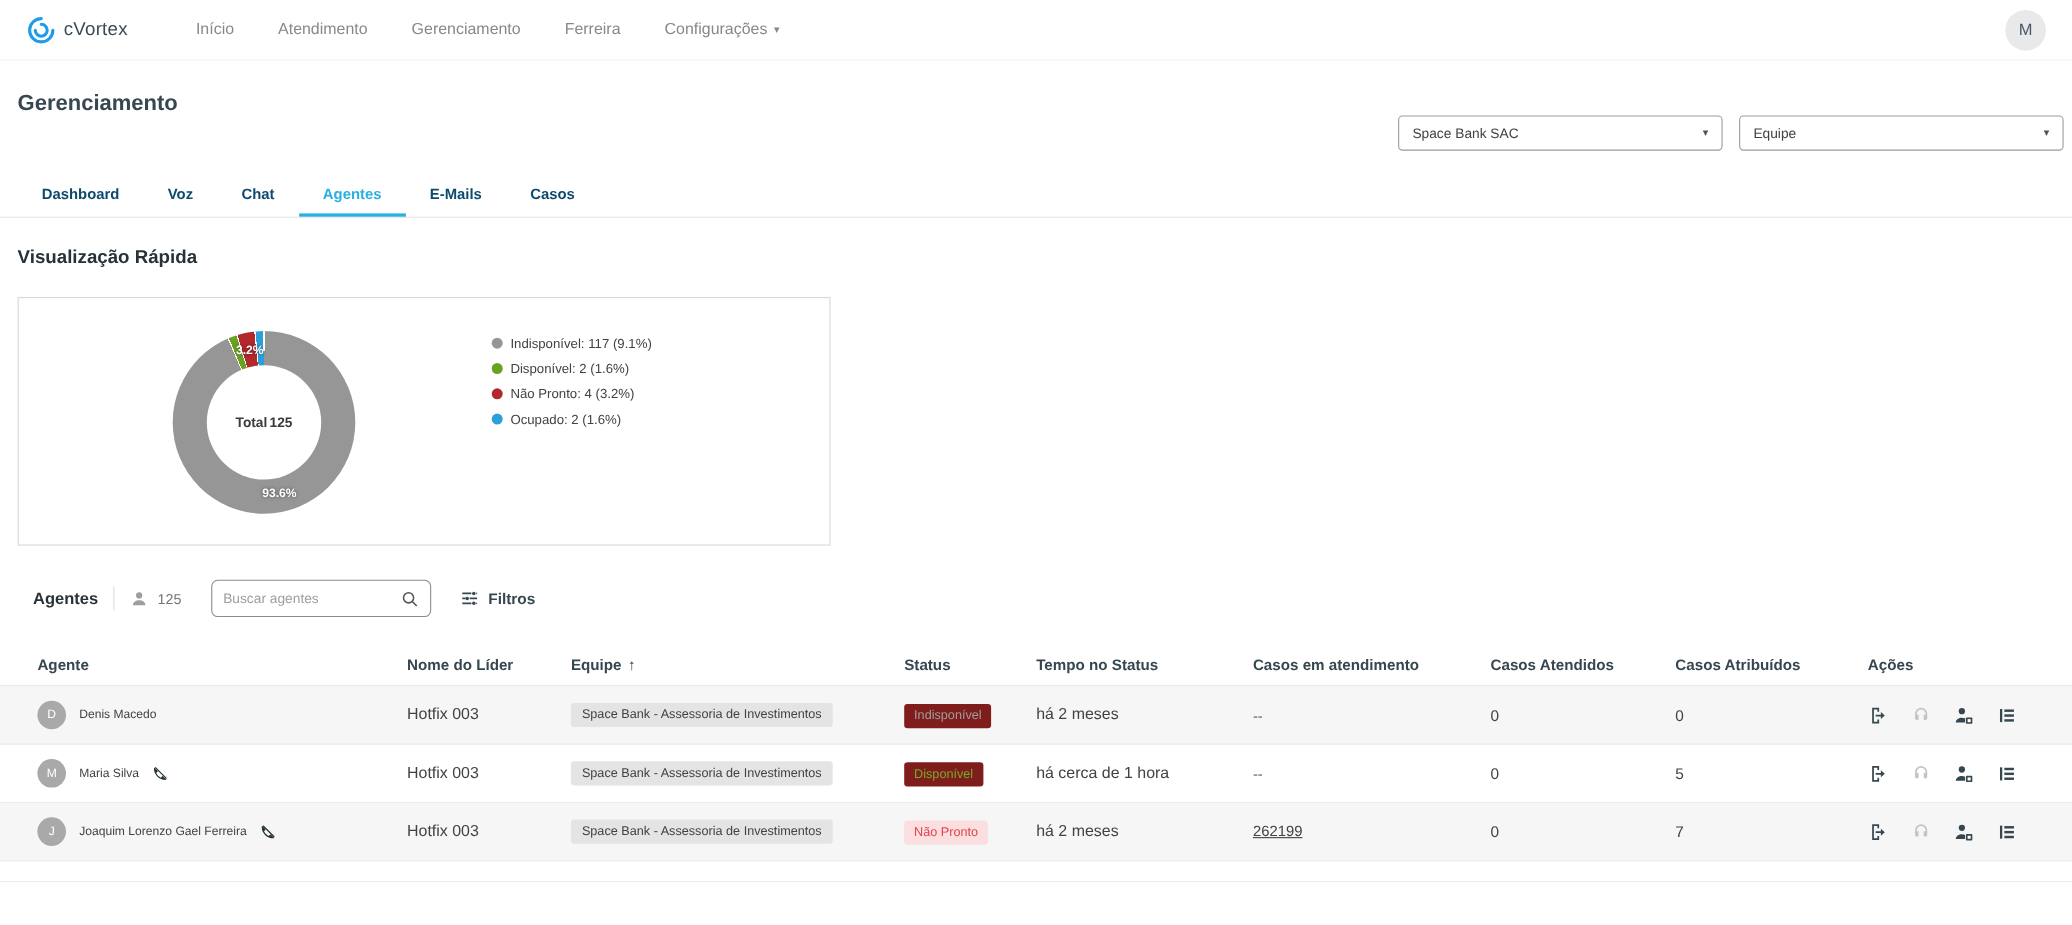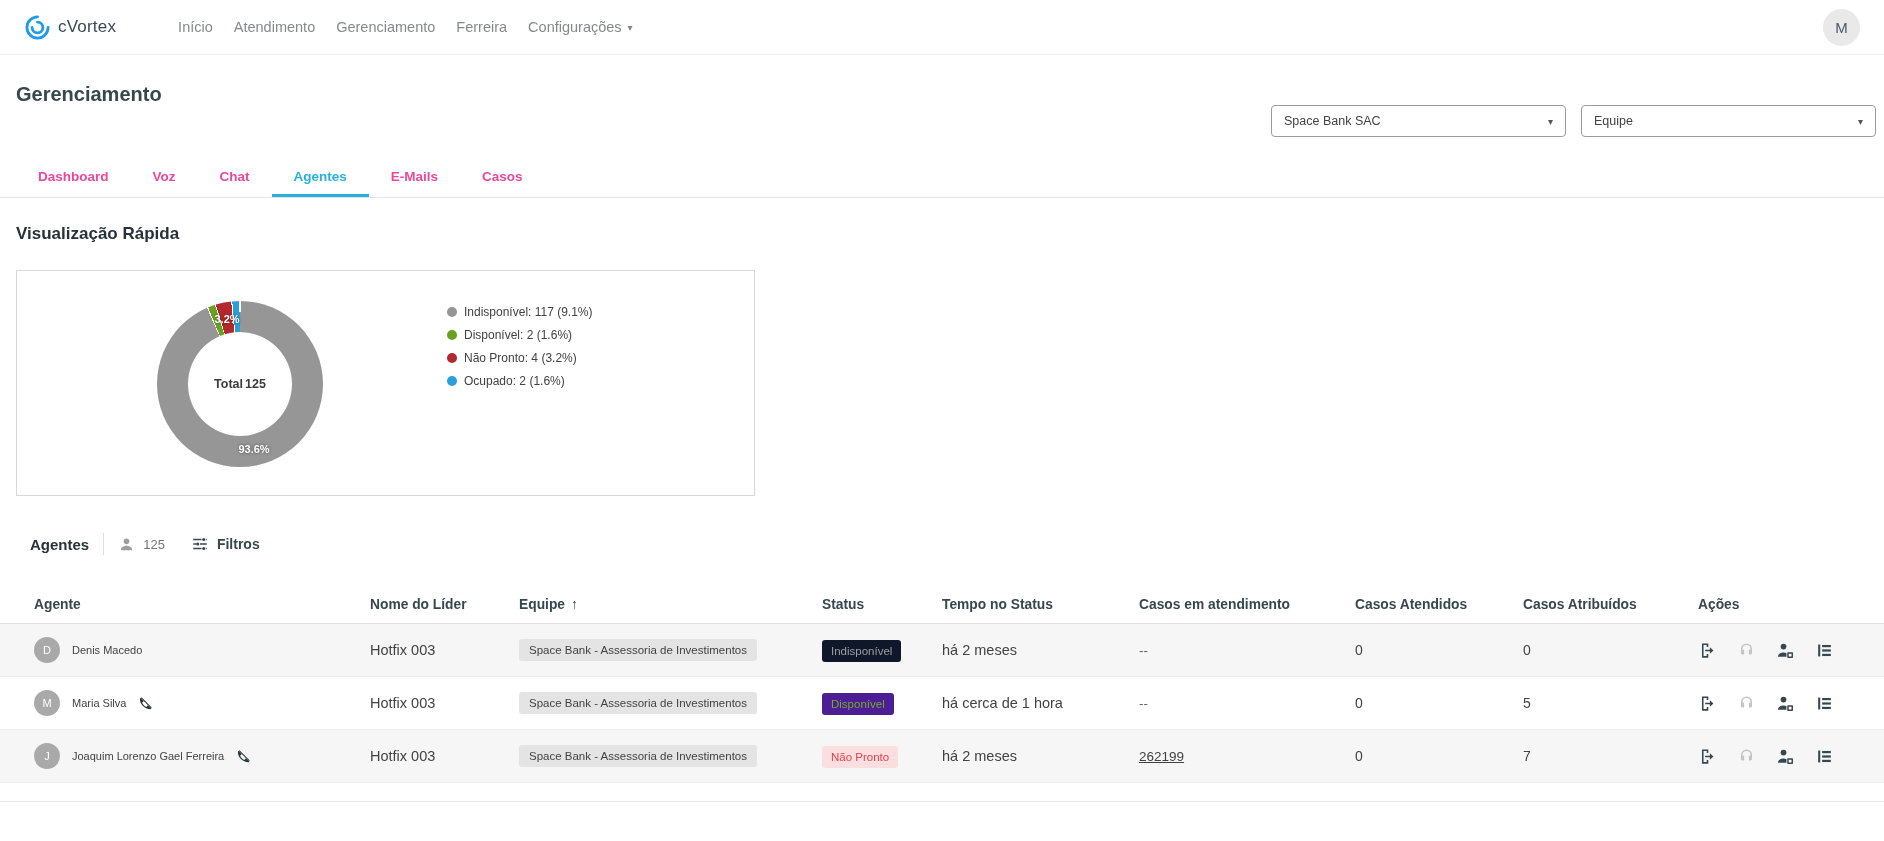--- a/index.html
+++ b/index.html
@@ -4,42 +4,42 @@
 <style>
   * { margin:0; padding:0; box-sizing:border-box; }
   html,body { width:1884px; height:841px; overflow:hidden; background:#fff;
     font-family:"Liberation Sans", sans-serif; color:#424242; }
 
   
   .topnav { height:55px; display:flex; align-items:center; padding:12px 24px;
     border-bottom:1px solid #f2f2f2; }
   .brand { display:flex; align-items:center; gap:7px; }
   .brand-name { font-size:17px; font-weight:500; color:#3a4a54; letter-spacing:.2px; }
-  .nav-items { display:flex; align-items:center; gap:21px; margin-left:62px;justify-content:center; }
+  .nav-items { display:flex; align-items:center; gap:40px; margin-left:62px;justify-content:center; }
   .nav-item { font-size:14.5px; color:#85898d; cursor:pointer; display:flex; align-items:center; gap:6px; }
   .caret { font-size:10px; color:#85898d; }
   .nav-avatar { margin-left:auto; width:37px; height:37px; border-radius:50%;
     background:#e9e9e9; color:#46586a; font-size:15px; display:flex;
     align-items:center; justify-content:center; }
 
   
   .page-header { position:relative; padding:28px 16px 0; }
   .page-title { font-size:20px; font-weight:700; color:#37474f; }
   .page-subtitle { margin-top:12px; font-size:14.5px; color:#9aa0a6; }
   .header-filters { position:absolute; top:50px; right:8px; display:flex; gap:15px; }
   .select { width:295px; height:32px; border:1px solid #9b9b9b; border-radius:4px;
     background:#fff; display:flex; align-items:center; justify-content:space-between;
     padding:0 12px; font-size:12.5px; color:#424242; cursor:pointer; }
   .select .caret { color:#555; }
 
   
   .tabs { margin-top:52px; height:40px; border-bottom:1px solid #e4e4e4;
     display:flex; padding-left:16px; }
   .tab { padding:0 22px; line-height:38px; font-size:13.5px; font-weight:700;
-    color:#ec4899; cursor:pointer; border-bottom:3px solid transparent; }
+    color:#0c4a6e; cursor:pointer; border-bottom:3px solid transparent; }
   .tab.active { color:#29b0df; border-bottom-color:#29b0df; }
 
   
   .section-title { margin:26px 0 0 16px; font-size:17px; font-weight:700; color:#263238; }
   .card { position:relative; margin:26px 16px 0; width:739px; height:226px;
     border:1px solid #d8d8d8; background:#fff; }
   .donut-wrap { position:absolute; left:140px; top:30px; width:166px; height:166px; }
   .donut { width:166px; height:166px; border-radius:50%; }
   .donut-hole { position:absolute; left:31px; top:31px; width:104px; height:104px;
     border-radius:50%; background:#fff; display:flex; flex-direction:row;
@@ -82,22 +82,22 @@
   .tbody-row.striped { background:#f6f6f6; }
   .agent-cell { display:flex; align-items:center; gap:12px; }
   .row-avatar { width:26px; height:26px; border-radius:50%; background:#a9a9a9;
     color:#fff; font-size:11px; display:flex; align-items:center; justify-content:center; flex:0 0 auto; }
   .agent-name { font-size:11px; color:#424242; }
   .cell { font-size:14.5px; color:#424242; }
   .cell.num { font-size:14px; }
   .chip { display:inline-block; background:#e4e4e4; color:#424242; font-size:11.5px;
     padding:5px 10px; border-radius:3px; }
   .status { font-size:11.5px; padding:5px 9px; border-radius:3px; }
-  .status[data-status="unavailable"] { background:#0f172a; color:#9e9e9e; }
-  .status[data-status="available"]  { background:#4c1d95; color:#74ac2c; }
+  .status[data-status="unavailable"] { background:#7f1d1d; color:#9e9e9e; }
+  .status[data-status="available"]  { background:#7f1d1d; color:#74ac2c; }
   .status[data-status="not_ready"]  { background:#fbdee0; color:#e2434a; }
   .link { text-decoration:underline; font-size:13.5px; color:#424242; cursor:pointer; }
   .dashes { font-size:13.5px; color:#616161; }
   .actions { display:flex; align-items:center; gap:20px; }
   .icon-btn { background:none; border:none; padding:0; cursor:pointer; line-height:0; }
   .partial-row { height:19px; border-top:0px; border-bottom:1px solid #ececec; }
   svg { display:block; }
 </style>
 </head>
 <body>
@@ -183,20 +183,29 @@
 <div class="toolbar">
   <span class="toolbar-title">Agentes</span>
   <span class="vdiv"></span>
   <span>
     <svg width="17" height="17" viewBox="0 0 24 24" fill="#9e9e9e">
       <circle cx="12" cy="7.5" r="4"></circle>
         <path d="M4 20c0-4 4-6.3 8-6.3s8 2.3 8 6.3z"></path>
     </svg>
   </span>
   <span class="agents-count">125</span>
+  <div class="search-box">
+    <input value="" placeholder="Buscar agentes" style="">
+    <span>
+      <svg width="17" height="17" viewBox="0 0 24 24" fill="none" stroke="#555" stroke-width="2">
+        <circle cx="10.5" cy="10.5" r="6.5"></circle>
+          <line x1="15.5" y1="15.5" x2="21" y2="21"></line>
+      </svg>
+    </span>
+  </div>
   <div class="filters-btn">
     <span>
       <svg width="18" height="18" viewBox="0 0 24 24" stroke="#37474f" stroke-width="2" fill="none">
         <path d="M3 6h11M20 6h1M3 12h4M12 12h9M3 18h11M20 18h1"></path>
         <circle cx="17" cy="6" r="2.1" fill="#37474f" stroke="none"></circle>
         <circle cx="9" cy="12" r="2.1" fill="#37474f" stroke="none"></circle>
         <circle cx="17" cy="18" r="2.1" fill="#37474f" stroke="none"></circle>
       </svg>
     </span>
     <span>Filtros</span>

